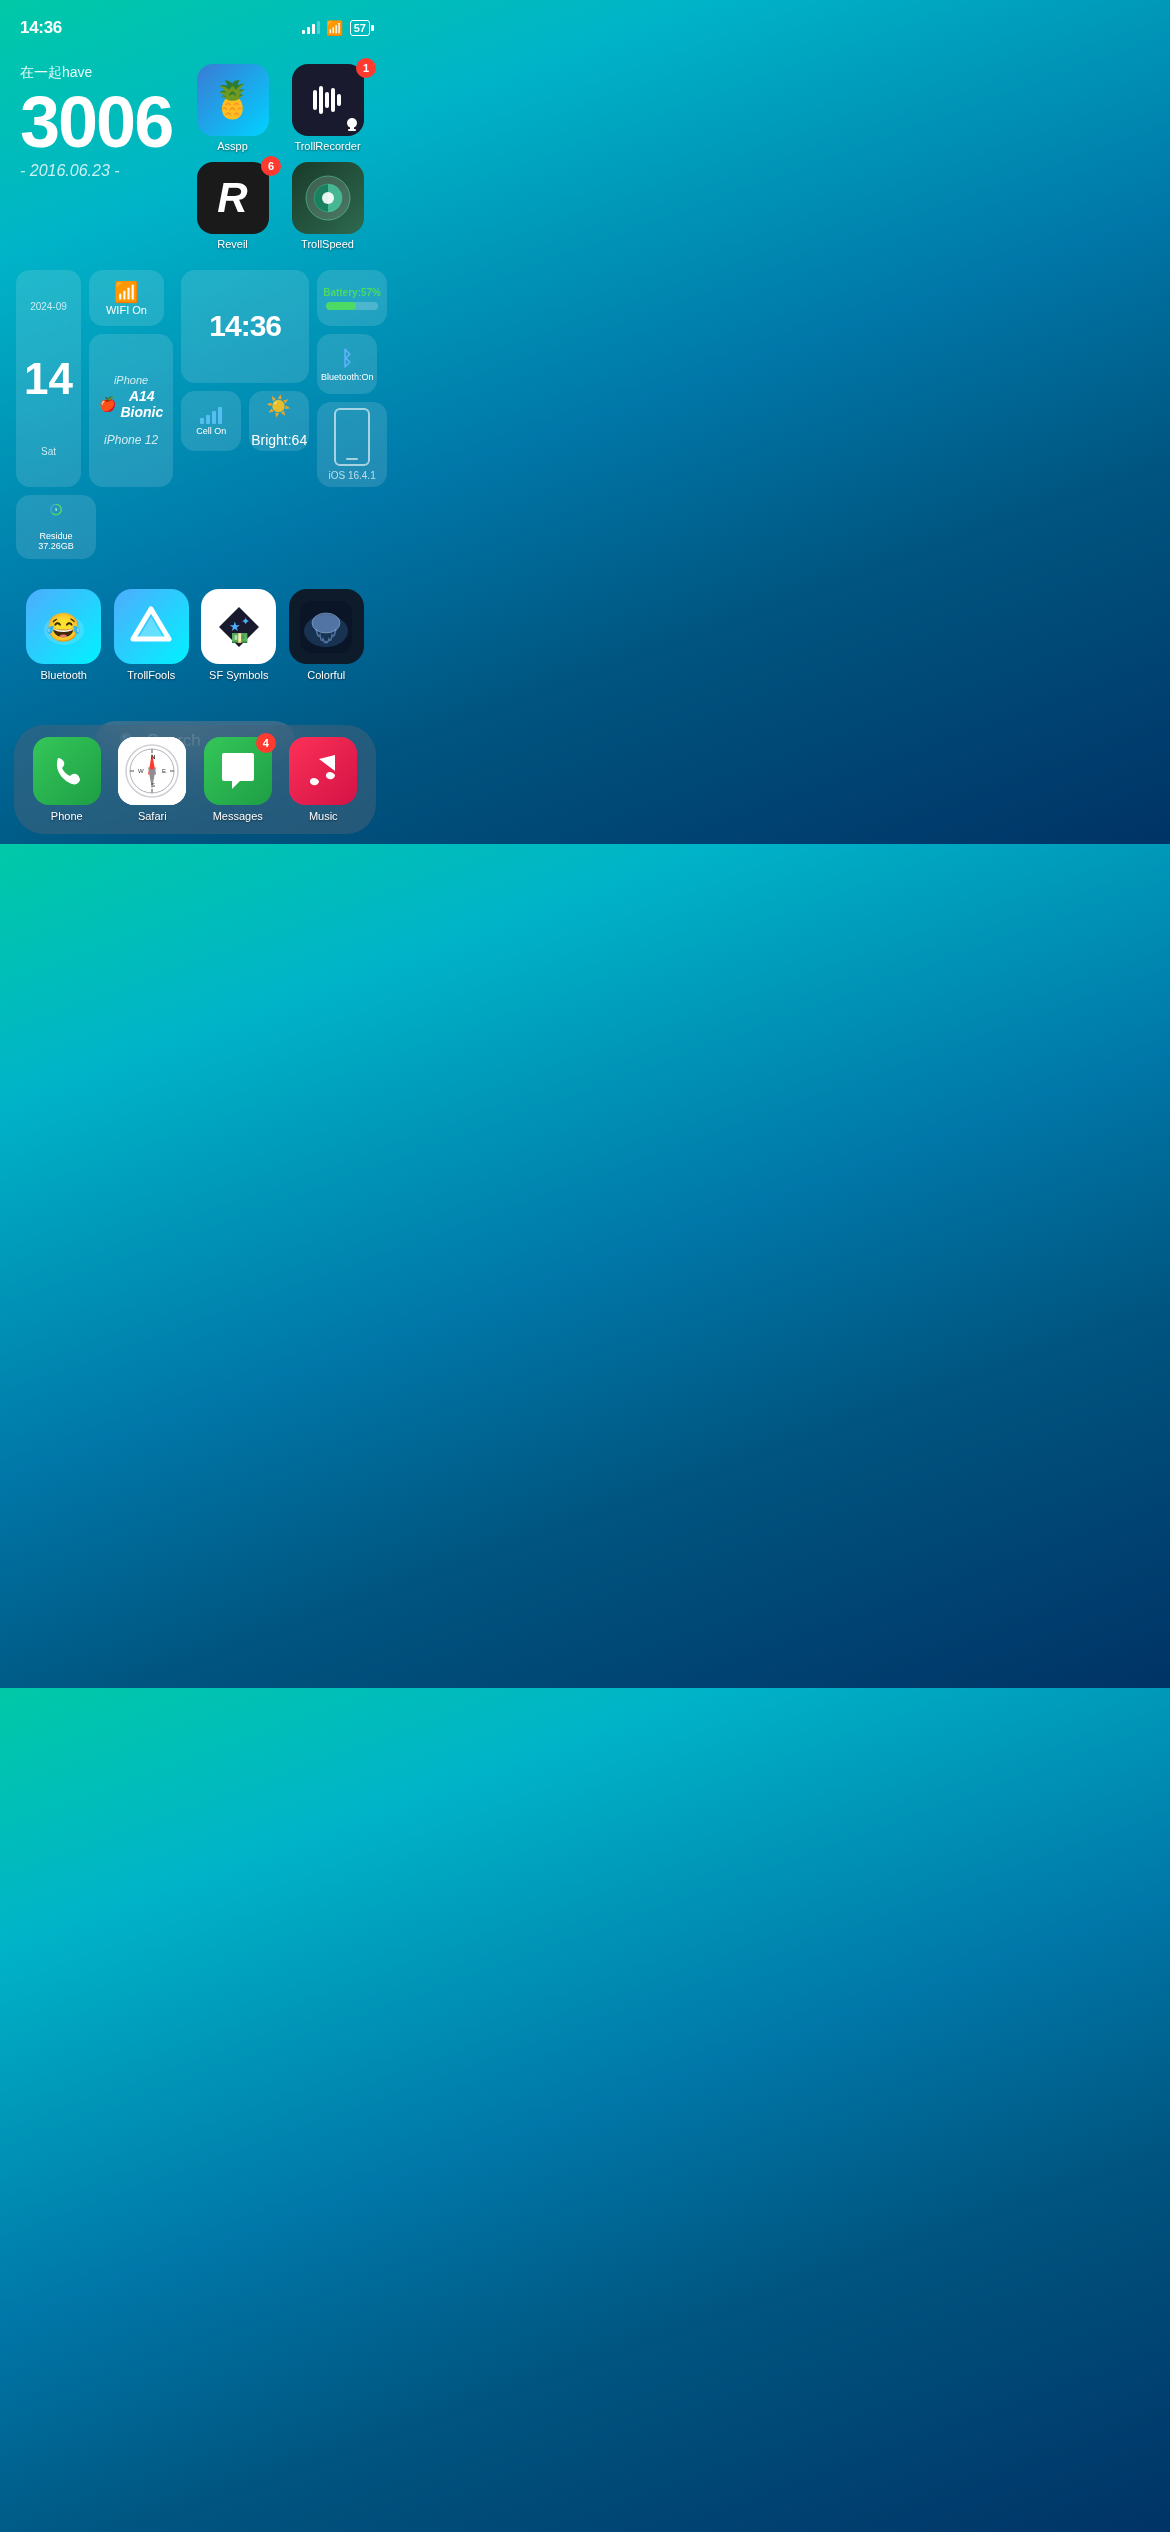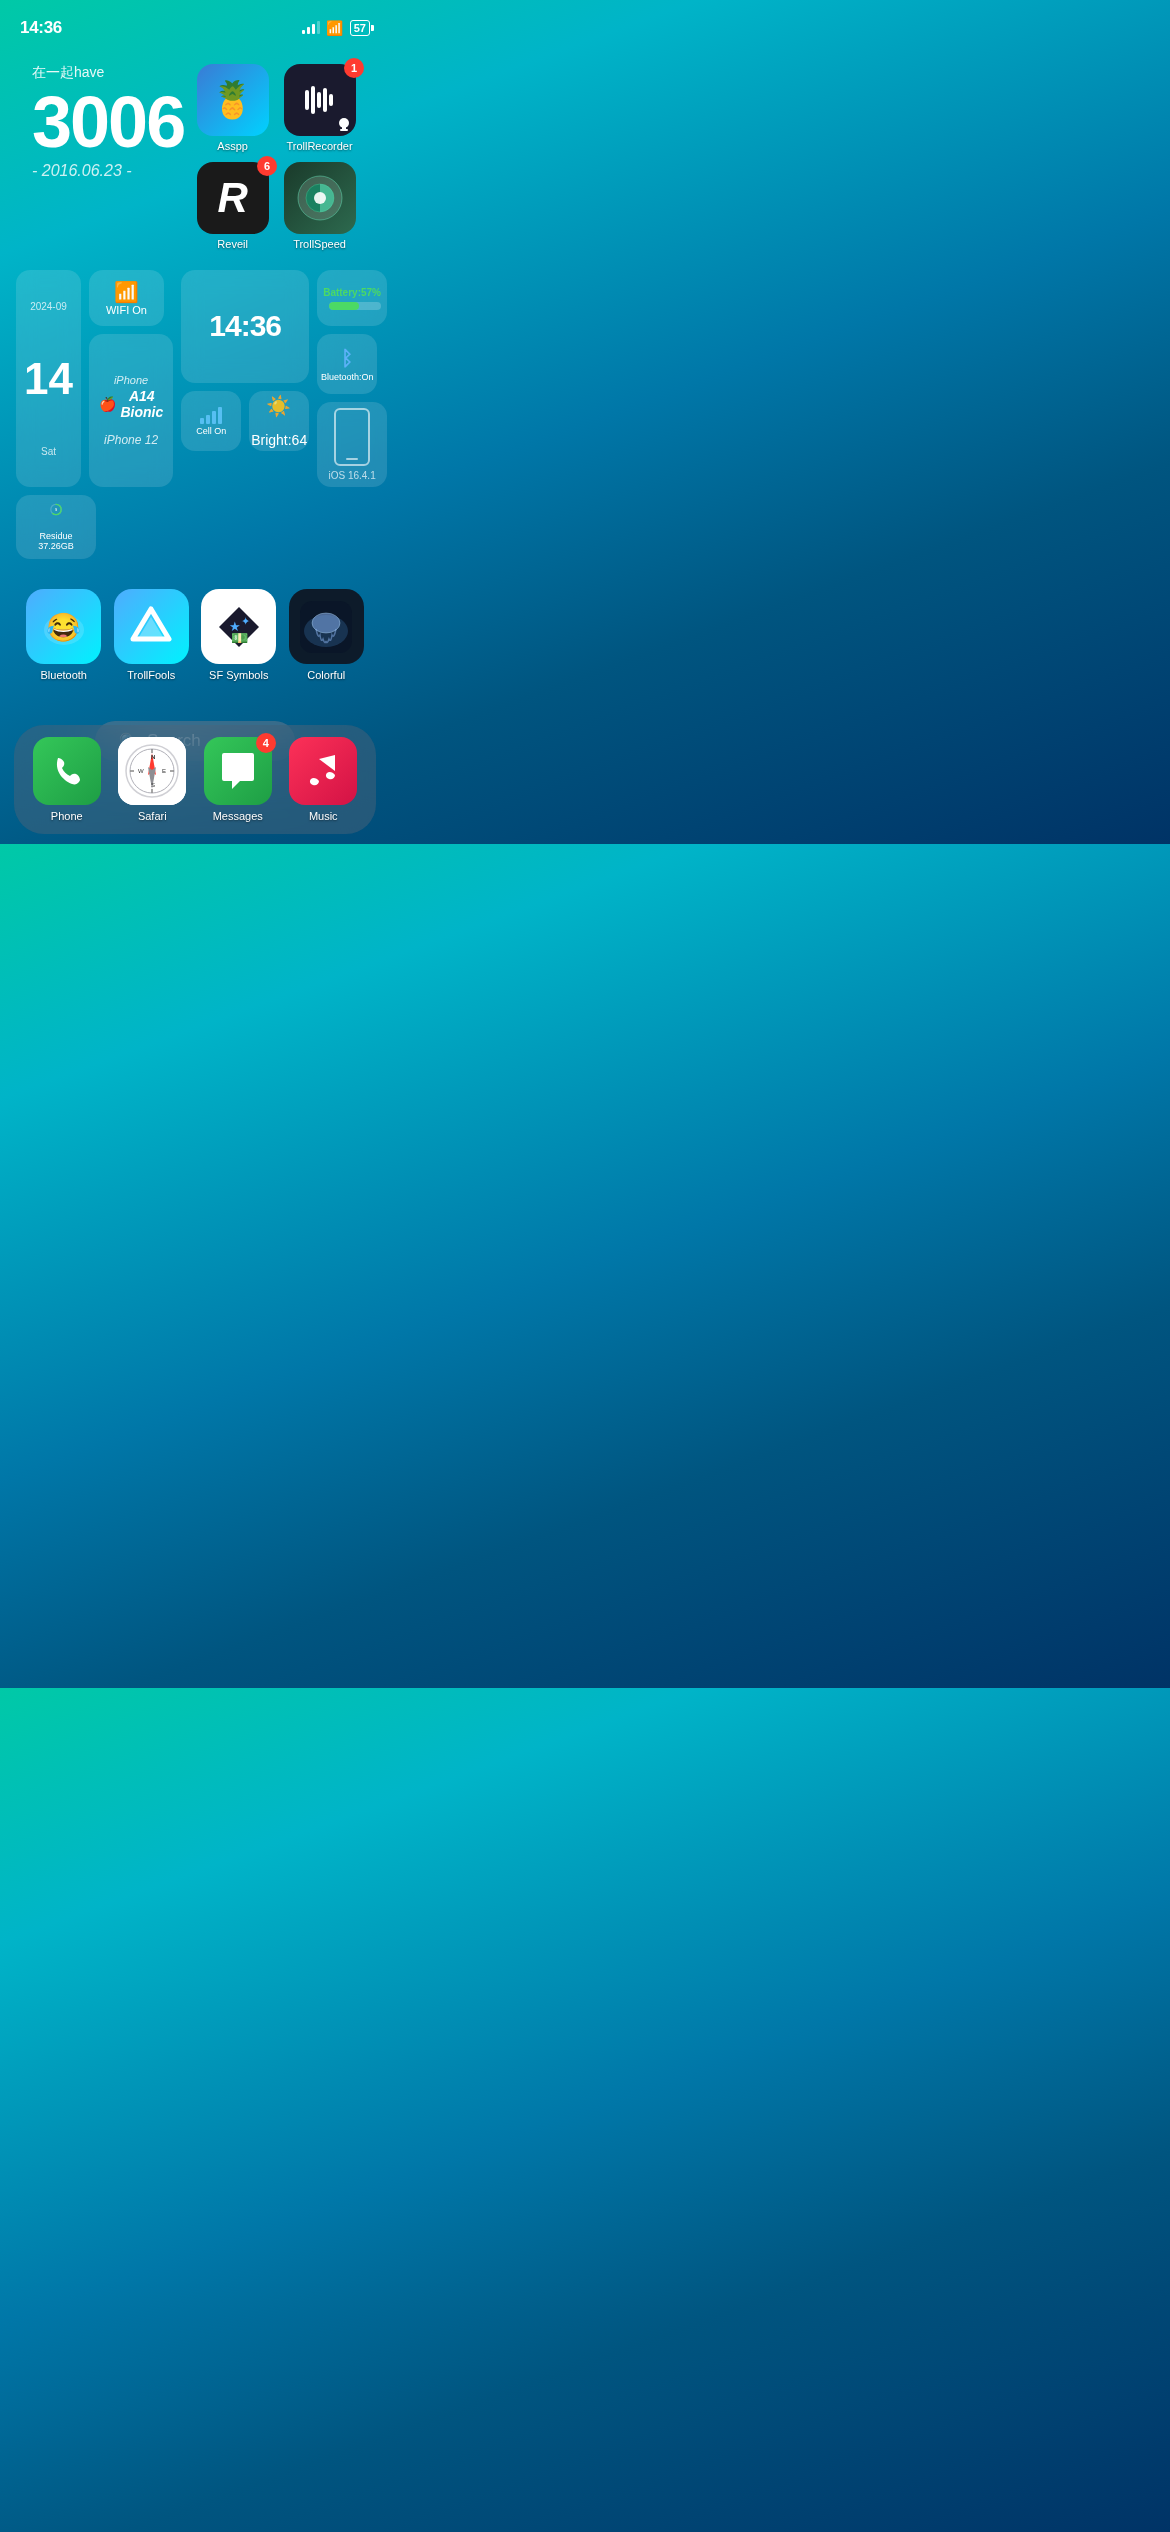--- a/index.html
+++ b/index.html
@@ -73,21 +73,21 @@
       transform: translateY(-50%);
       width: 3px;
       height: 6px;
       background: white;
       border-radius: 0 1px 1px 0;
     }
 
     
     .top-section {
       display: flex;
-      padding: 10px 32px;
+      padding: 10px 20px;
       gap: 10px;
       margin-top: 10px;
     }
 
     
     .counter-widget {
       flex: 1;
     }
 
     .counter-subtitle {
@@ -546,21 +546,21 @@
         </div>
         <div class="w-block w-bright">
           <span class="sun-icon">☀️</span>
           <span style="font-size:14px;margin-top:14px">Bright:64</span>
         </div>
       </div>
     </div>
 
     <div style="display:flex;flex-direction:column;gap:8px;width:75px;">
 
-      <div class="w-block" style="height:56px;padding:8px 6px;align-items:flex-end;">
+      <div class="w-block" style="height:56px;padding:8px 6px;">
         <span style="font-size:10px;color:#4cd964;font-weight:600">Battery:57%</span>
         <div class="battery-bar">
           <div class="battery-fill" style="width:57%"></div>
         </div>
       </div>
 
       <div class="w-block w-bt">
         <span class="bt-icon">ᛒ</span>
         <span style="font-size:9px;margin-top:2px">Bluetooth:On</span>
       </div>

